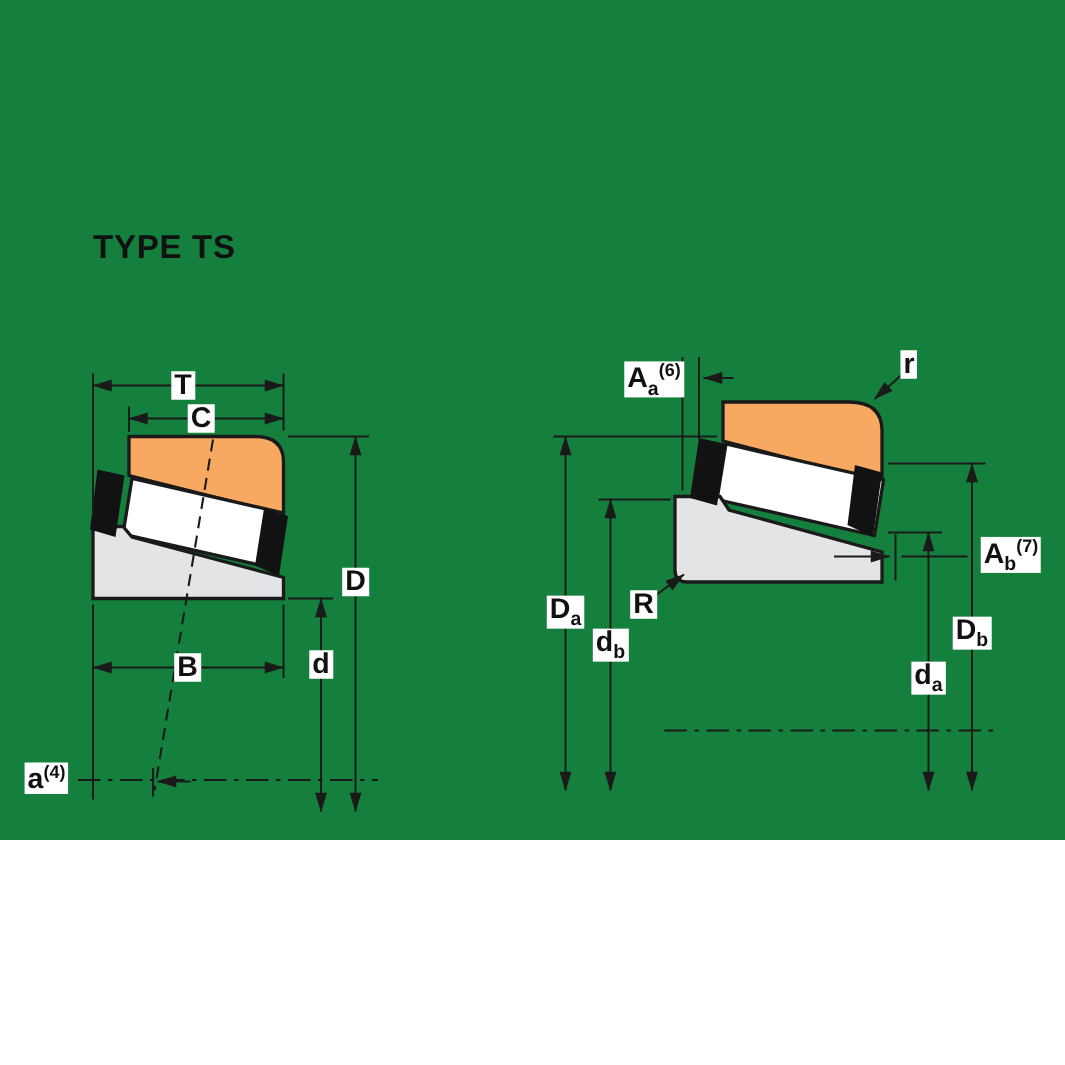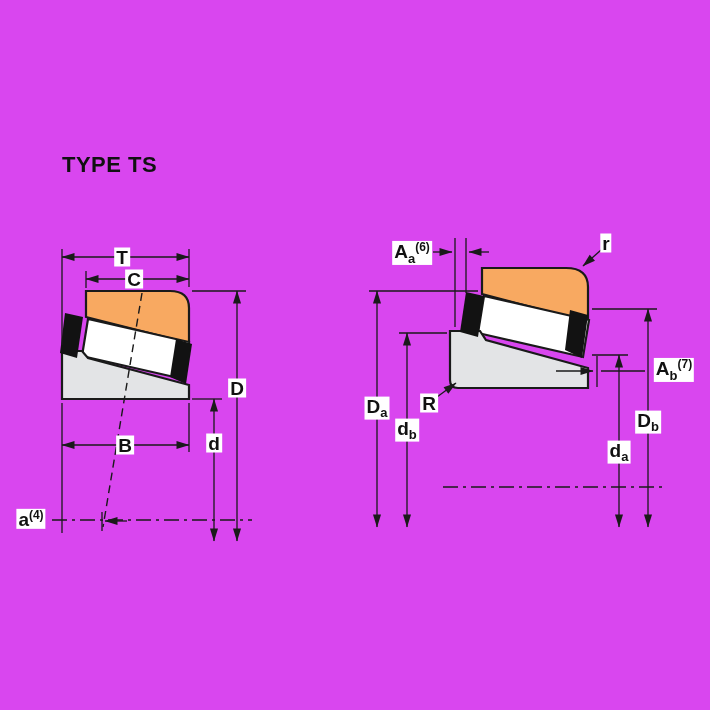--- a/index.html
+++ b/index.html
@@ -1,17 +1,17 @@
 <!DOCTYPE html>
 <html><head>
 <meta charset="utf-8">
 <style>
   html,body{margin:0;padding:0;background:#fff;}
   .stage{
-    position:relative;width:710px;height:710px;background:#d946ef;
+    position:relative;width:710px;height:560px;background:#15803d;
     font-family:"Liberation Sans",sans-serif;overflow:hidden;
   }
   .stage svg{position:absolute;left:0;top:0;}
   .title{
     position:absolute;left:62px;top:152px;font-size:22px;font-weight:700;
     letter-spacing:.5px;color:#111;
   }
   .lbl{
     position:absolute;transform:translate(-50%,-50%);
     font-size:19px;font-weight:600;color:#111;background:#fff;
@@ -97,21 +97,21 @@
 
   <div class="title">TYPE TS</div>
 
   <div class="lbl" style="left:122px;top:257px">T</div>
   <div class="lbl" style="left:134px;top:279px">C</div>
   <div class="lbl" style="left:237px;top:388px">D</div>
   <div class="lbl" style="left:214px;top:443px">d</div>
   <div class="lbl" style="left:125px;top:445px">B</div>
   <div class="lbl" style="left:31px;top:519px"><span>a</span><sup>(4)</sup></div>
 
-  <div class="lbl" style="left:412px;top:253px"><span>A</span><sub>a</sub><sup>(6)</sup></div>
+  <div class="lbl" style="left:436px;top:253px"><span>A</span><sub>a</sub><sup>(6)</sup></div>
   <div class="lbl" style="left:606px;top:243px">r</div>
   <div class="lbl" style="left:377px;top:408px"><span>D</span><sub>a</sub></div>
   <div class="lbl" style="left:407px;top:430px"><span>d</span><sub>b</sub></div>
   <div class="lbl" style="left:429px;top:403px">R</div>
   <div class="lbl" style="left:674px;top:370px"><span>A</span><sub>b</sub><sup>(7)</sup></div>
   <div class="lbl" style="left:648px;top:422px"><span>D</span><sub>b</sub></div>
   <div class="lbl" style="left:619px;top:452px"><span>d</span><sub>a</sub></div>
 
 </div>
 

